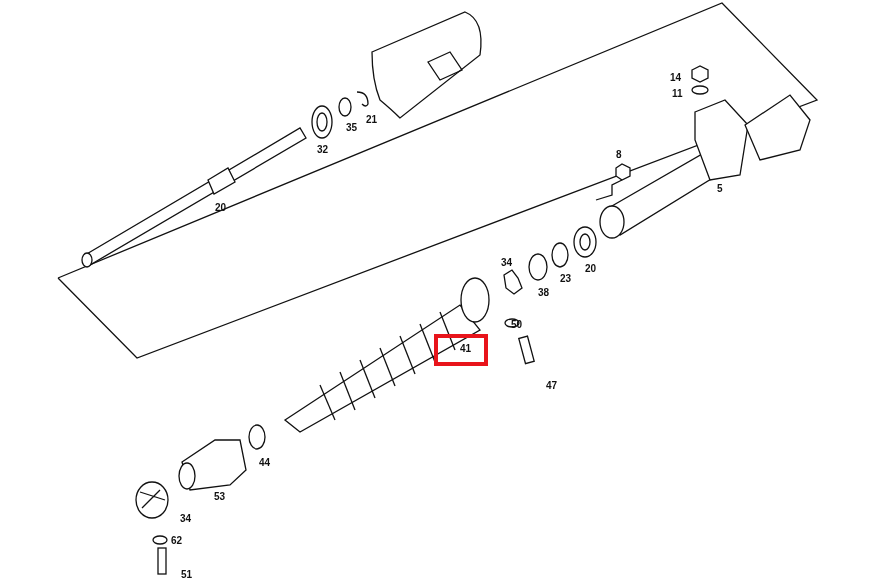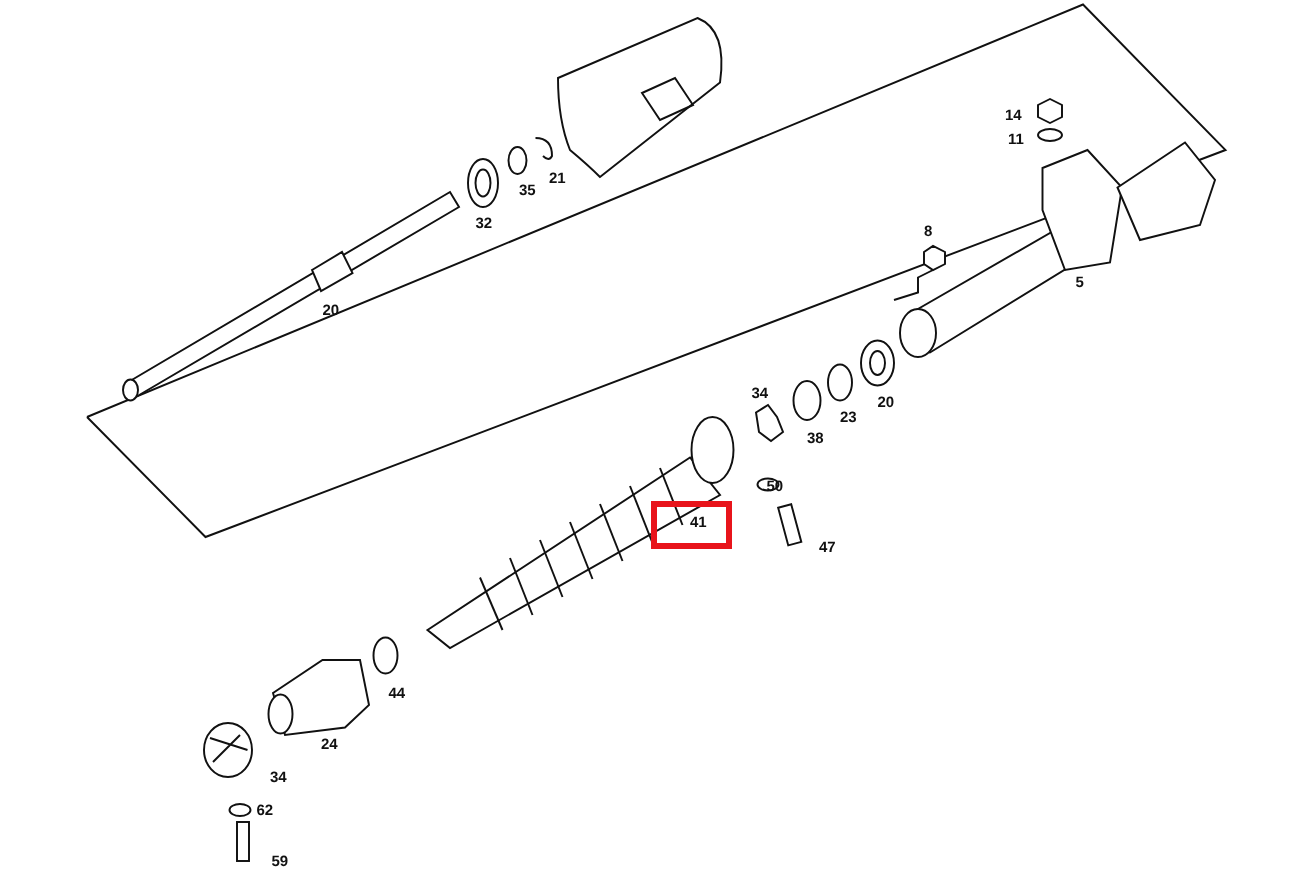--- a/index.html
+++ b/index.html
@@ -86,22 +86,22 @@
   <div class="lbl" style="left:215px;top:202px">20</div>
   <div class="lbl" style="left:670px;top:72px">14</div>
   <div class="lbl" style="left:672px;top:88px">11</div>
   <div class="lbl" style="left:616px;top:149px">8</div>
   <div class="lbl" style="left:717px;top:183px">5</div>
   <div class="lbl" style="left:501px;top:257px">34</div>
   <div class="lbl" style="left:538px;top:287px">38</div>
   <div class="lbl" style="left:560px;top:273px">23</div>
   <div class="lbl" style="left:585px;top:263px">20</div>
   <div class="lbl" style="left:511px;top:319px">50</div>
-  <div class="lbl" style="left:546px;top:360px">47</div>
+  <div class="lbl" style="left:546px;top:380px">47</div>
   <div class="lbl" style="left:460px;top:343px">41</div>
   <div class="lbl" style="left:259px;top:457px">44</div>
-  <div class="lbl" style="left:214px;top:491px">24</div>
+  <div class="lbl" style="left:214px;top:491px">53</div>
   <div class="lbl" style="left:180px;top:513px">34</div>
   <div class="lbl" style="left:171px;top:535px">62</div>
-  <div class="lbl" style="left:181px;top:569px">59</div>
+  <div class="lbl" style="left:181px;top:569px">51</div>
 
   <div class="hl" style="left:434px;top:334px;width:54px;height:32px"></div>
 </div>
 
 </body></html>

